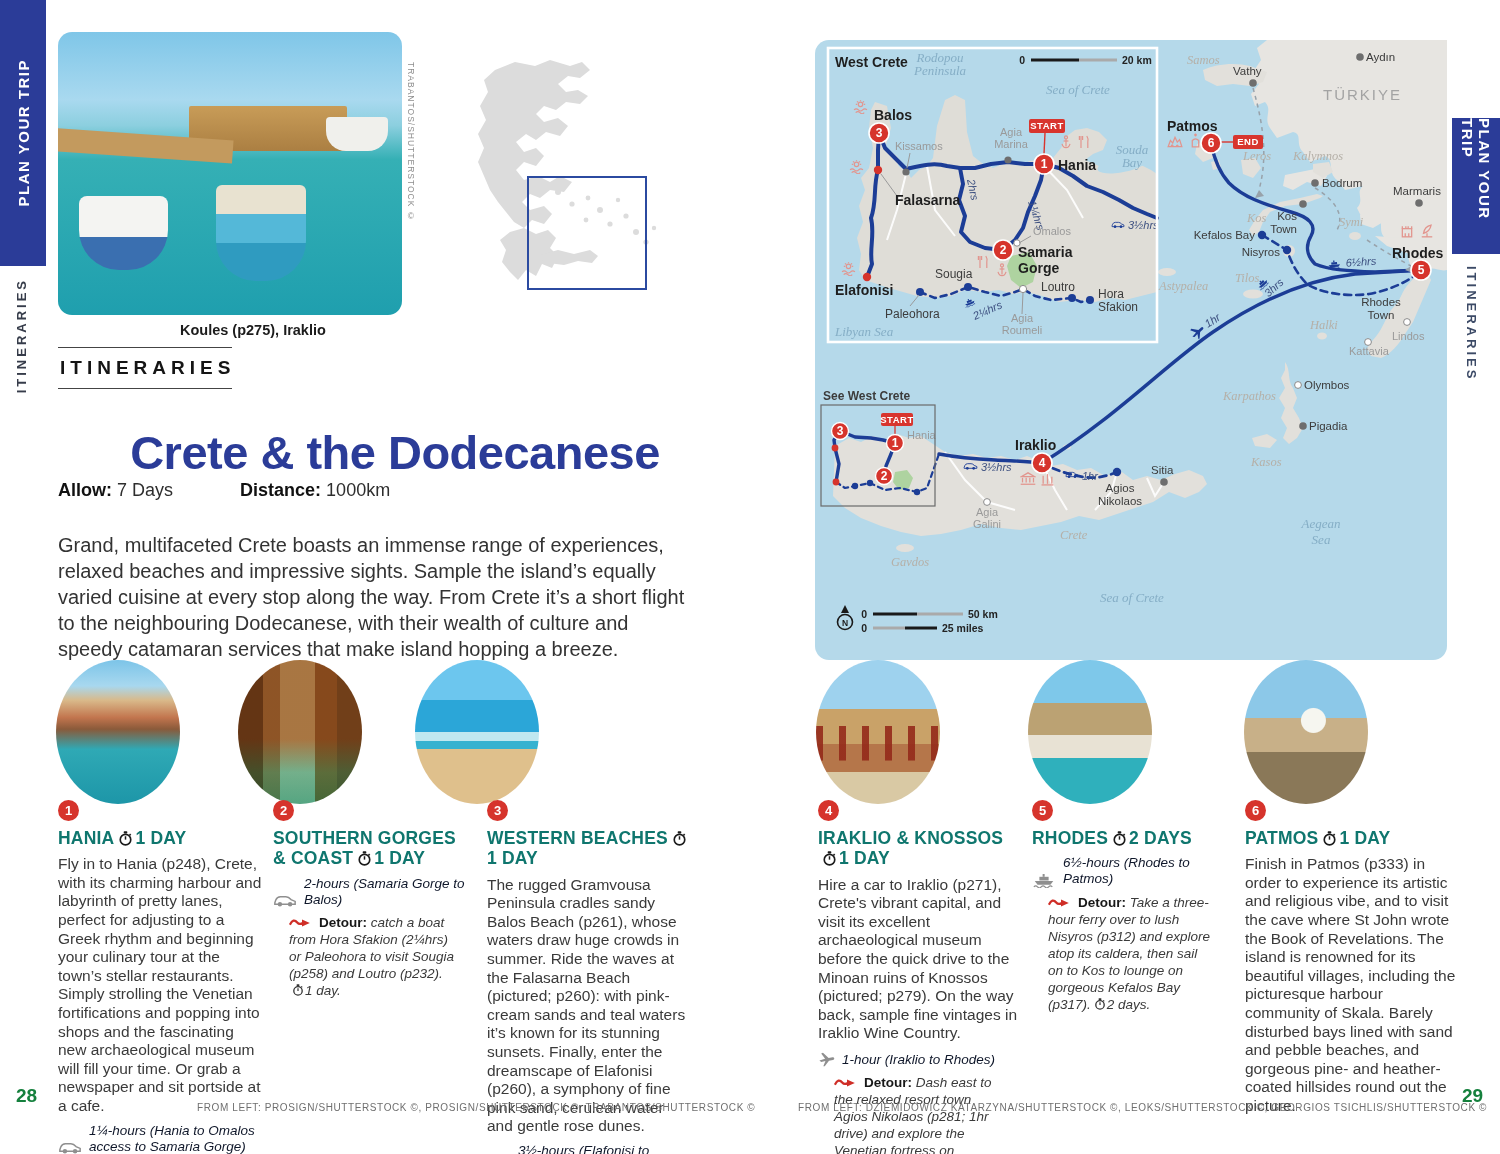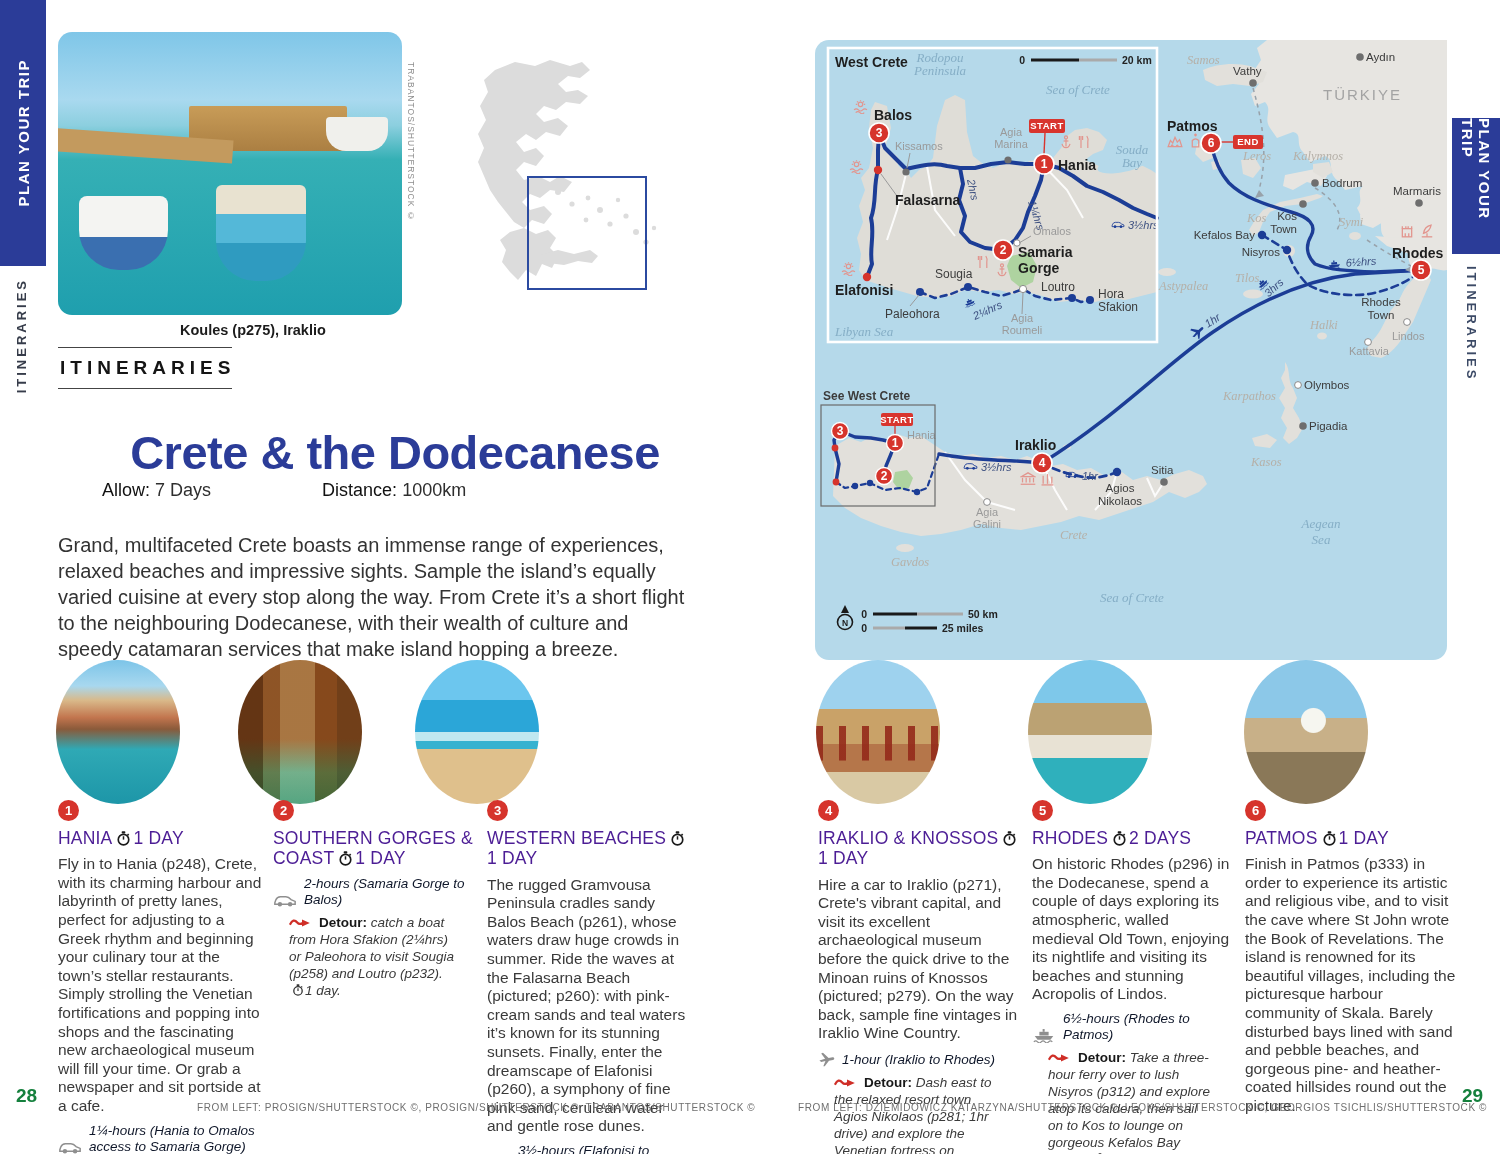--- a/index.html
+++ b/index.html
@@ -22,39 +22,39 @@
   .hero .boat-w{position:absolute;left:6%;top:58%;width:26%;height:26%;background:linear-gradient(#f4f4f2 55%,#3a6fb0 55%);border-radius:8px 8px 40px 40px;}
   .hero .boat-b{position:absolute;left:46%;top:54%;width:26%;height:34%;background:linear-gradient(#e8e2d0 30%,#54b8d8 30% 60%,#2f9bc0 60%);border-radius:6px 6px 40px 40px;}
   .hero .boat-s{position:absolute;left:78%;top:30%;width:18%;height:12%;background:#f0f0ec;border-radius:4px 4px 20px 20px;}
   .photo-credit-v{position:absolute;left:406px;top:62px;writing-mode:vertical-rl;font-size:8.5px;letter-spacing:1px;color:#8d8d8d;}
   .caption{position:absolute;left:180px;top:322px;width:222px;text-align:left;font-weight:bold;font-size:14.5px;color:#1c1c1c;}
   .locator{position:absolute;left:440px;top:52px;}
   .kicker{position:absolute;left:58px;top:347px;width:172px;border-top:1.6px solid #444;border-bottom:1.6px solid #444;
     padding:9px 0 9px 2px;font-size:19px;font-weight:bold;letter-spacing:5px;color:#151515;}
   .title{position:absolute;left:55px;top:398px;width:680px;font-size:47px;line-height:1.02;font-weight:bold;color:#2b3c98;letter-spacing:-0.5px;text-align:center;}
   .meta{position:absolute;left:58px;top:480px;font-size:18px;color:#2e2e2e;}
-  .meta b{font-weight:normal;color:#111;margin-left:44px;}
+  .meta b{font-weight:bold;color:#111;}
   .meta .dist{margin-left:62px;}
   .intro{position:absolute;left:58px;top:512px;width:640px;font-size:20px;line-height:1.3;color:#333;}
   
   .cphoto{position:absolute;top:660px;width:124px;height:144px;border-radius:50%;}
   .p1{background:linear-gradient(180deg,#7cc4e8 0%,#a8d8ef 18%,#d9b98a 28%,#c2754e 40%,#8a5a3a 48%,#2fa9b5 62%,#1d96a8 100%);}
   .p2{background:linear-gradient(90deg,#8a6138 0 20%,#c49a6a 20% 34%,#e8d7b8 34% 62%,#b9854e 62% 80%,#9c7346 80%),
       linear-gradient(180deg,#b98c5c 0 55%,#7fd0c0 78%,#5ec4b4 100%);background-blend-mode:multiply;}
   .p3{background:linear-gradient(180deg,#6cc6ee 0 28%,#2ba6d8 28% 50%,#bfe8f0 50% 56%,#35b2d0 56% 62%,#dfc08c 62%);}
   .p4{background:repeating-linear-gradient(90deg,rgba(148,42,26,.9) 0 7px,rgba(0,0,0,0) 7px 23px) 0 60%/100% 24% no-repeat,
       linear-gradient(180deg,#9ed2ee 0 34%,#c9a268 34% 58%,#b5764a 58% 78%,#d9c9a4 78%);}
   .p5{background:linear-gradient(180deg,#7ec8ea 0 30%,#bba273 30% 52%,#e8e2d4 52% 68%,#2fb0bc 68%);}
   .p6{background:radial-gradient(circle at 56% 42%,#f6f6f0 0 11%,rgba(0,0,0,0) 12%),
       linear-gradient(180deg,#8cc8e8 0 40%,#c8b088 40% 64%,#8a7858 64%);}
   
   .col{position:absolute;top:800px;}
   .badge{width:21px;height:21px;border-radius:50%;background:#d6342c;color:#fff;font-weight:bold;font-size:13px;
     display:flex;align-items:center;justify-content:center;}
-  .col h3{margin:7px 0 7px;font-size:17.5px;font-weight:normal;color:#4c1d95;letter-spacing:0.2px;line-height:1.16;}
+  .col h3{margin:7px 0 7px;font-size:17.5px;font-weight:bold;color:#0f766e;letter-spacing:0.2px;line-height:1.16;}
   .clock{width:15px;height:15px;vertical-align:-2px;margin:0 2px 0 4px;color:#1a1a1a;}
   .clock-s{width:12px;height:12px;vertical-align:-1px;margin:0 1px 0 3px;color:#333;}
   .col .body{margin:0 0 7px;font-size:15.5px;line-height:1.2;color:#3a3a3a;}
   .transit{display:flex;gap:7px;align-items:flex-end;margin:3px 0 6px;font-style:italic;font-size:13.5px;line-height:1.2;color:#0f172a;}
   .transit .ticon{flex:0 0 auto;width:24px;height:15px;color:#8f8f8f;margin-top:1px;}
   .detour{margin:4px 16px 0;font-size:13.5px;line-height:1.26;color:#3a3a3a;font-style:italic;}
   .detour .dicon{width:26px;height:11px;color:#cf2e27;margin-right:4px;vertical-align:-1px;font-style:normal;}
   .detour b{font-style:normal;color:#181818;}
   
   .credit{position:absolute;font-size:10px;letter-spacing:0.6px;color:#6f6f6f;margin-top:8px;}
@@ -304,21 +304,20 @@
         </svg><b>Detour:</b> <span>Dash east to the relaxed resort town Agios Nikolaos (p281; 1hr drive) and explore the Venetian fortress on Spinalonga Island (p286).</span><svg class="clock-s">
           <use href="#i-clock"></use>
         </svg><span>1 day.</span></p>
   </div>
 
   <div class="col" style="left:1032px;width:200px">
     <div class="badge">5</div>
     <h3><span>RHODES</span><svg class="clock">
           <use href="#i-clock"></use>
         </svg><span>2 DAYS</span></h3>
-    <p class="body">On historic Rhodes (p296) in the Dodecanese, spend a couple of days exploring its atmospheric, walled medieval Old Town, enjoying its nightlife and visiting its beaches and stunning Acropolis of Lindos.</p>
     <div class="transit">
         <svg class="ticon">
           <use href="#i-ferry"></use>
         </svg>
         <span>6½-hours (Rhodes to Patmos)</span>
       </div>
     <p class="detour"><svg class="dicon">
           <use href="#i-detour"></use>
         </svg><b>Detour:</b> <span>Take a three-hour ferry over to lush Nisyros (p312) and explore atop its caldera, then sail on to Kos to lounge on gorgeous Kefalos Bay (p317).</span><svg class="clock-s">
           <use href="#i-clock"></use>

